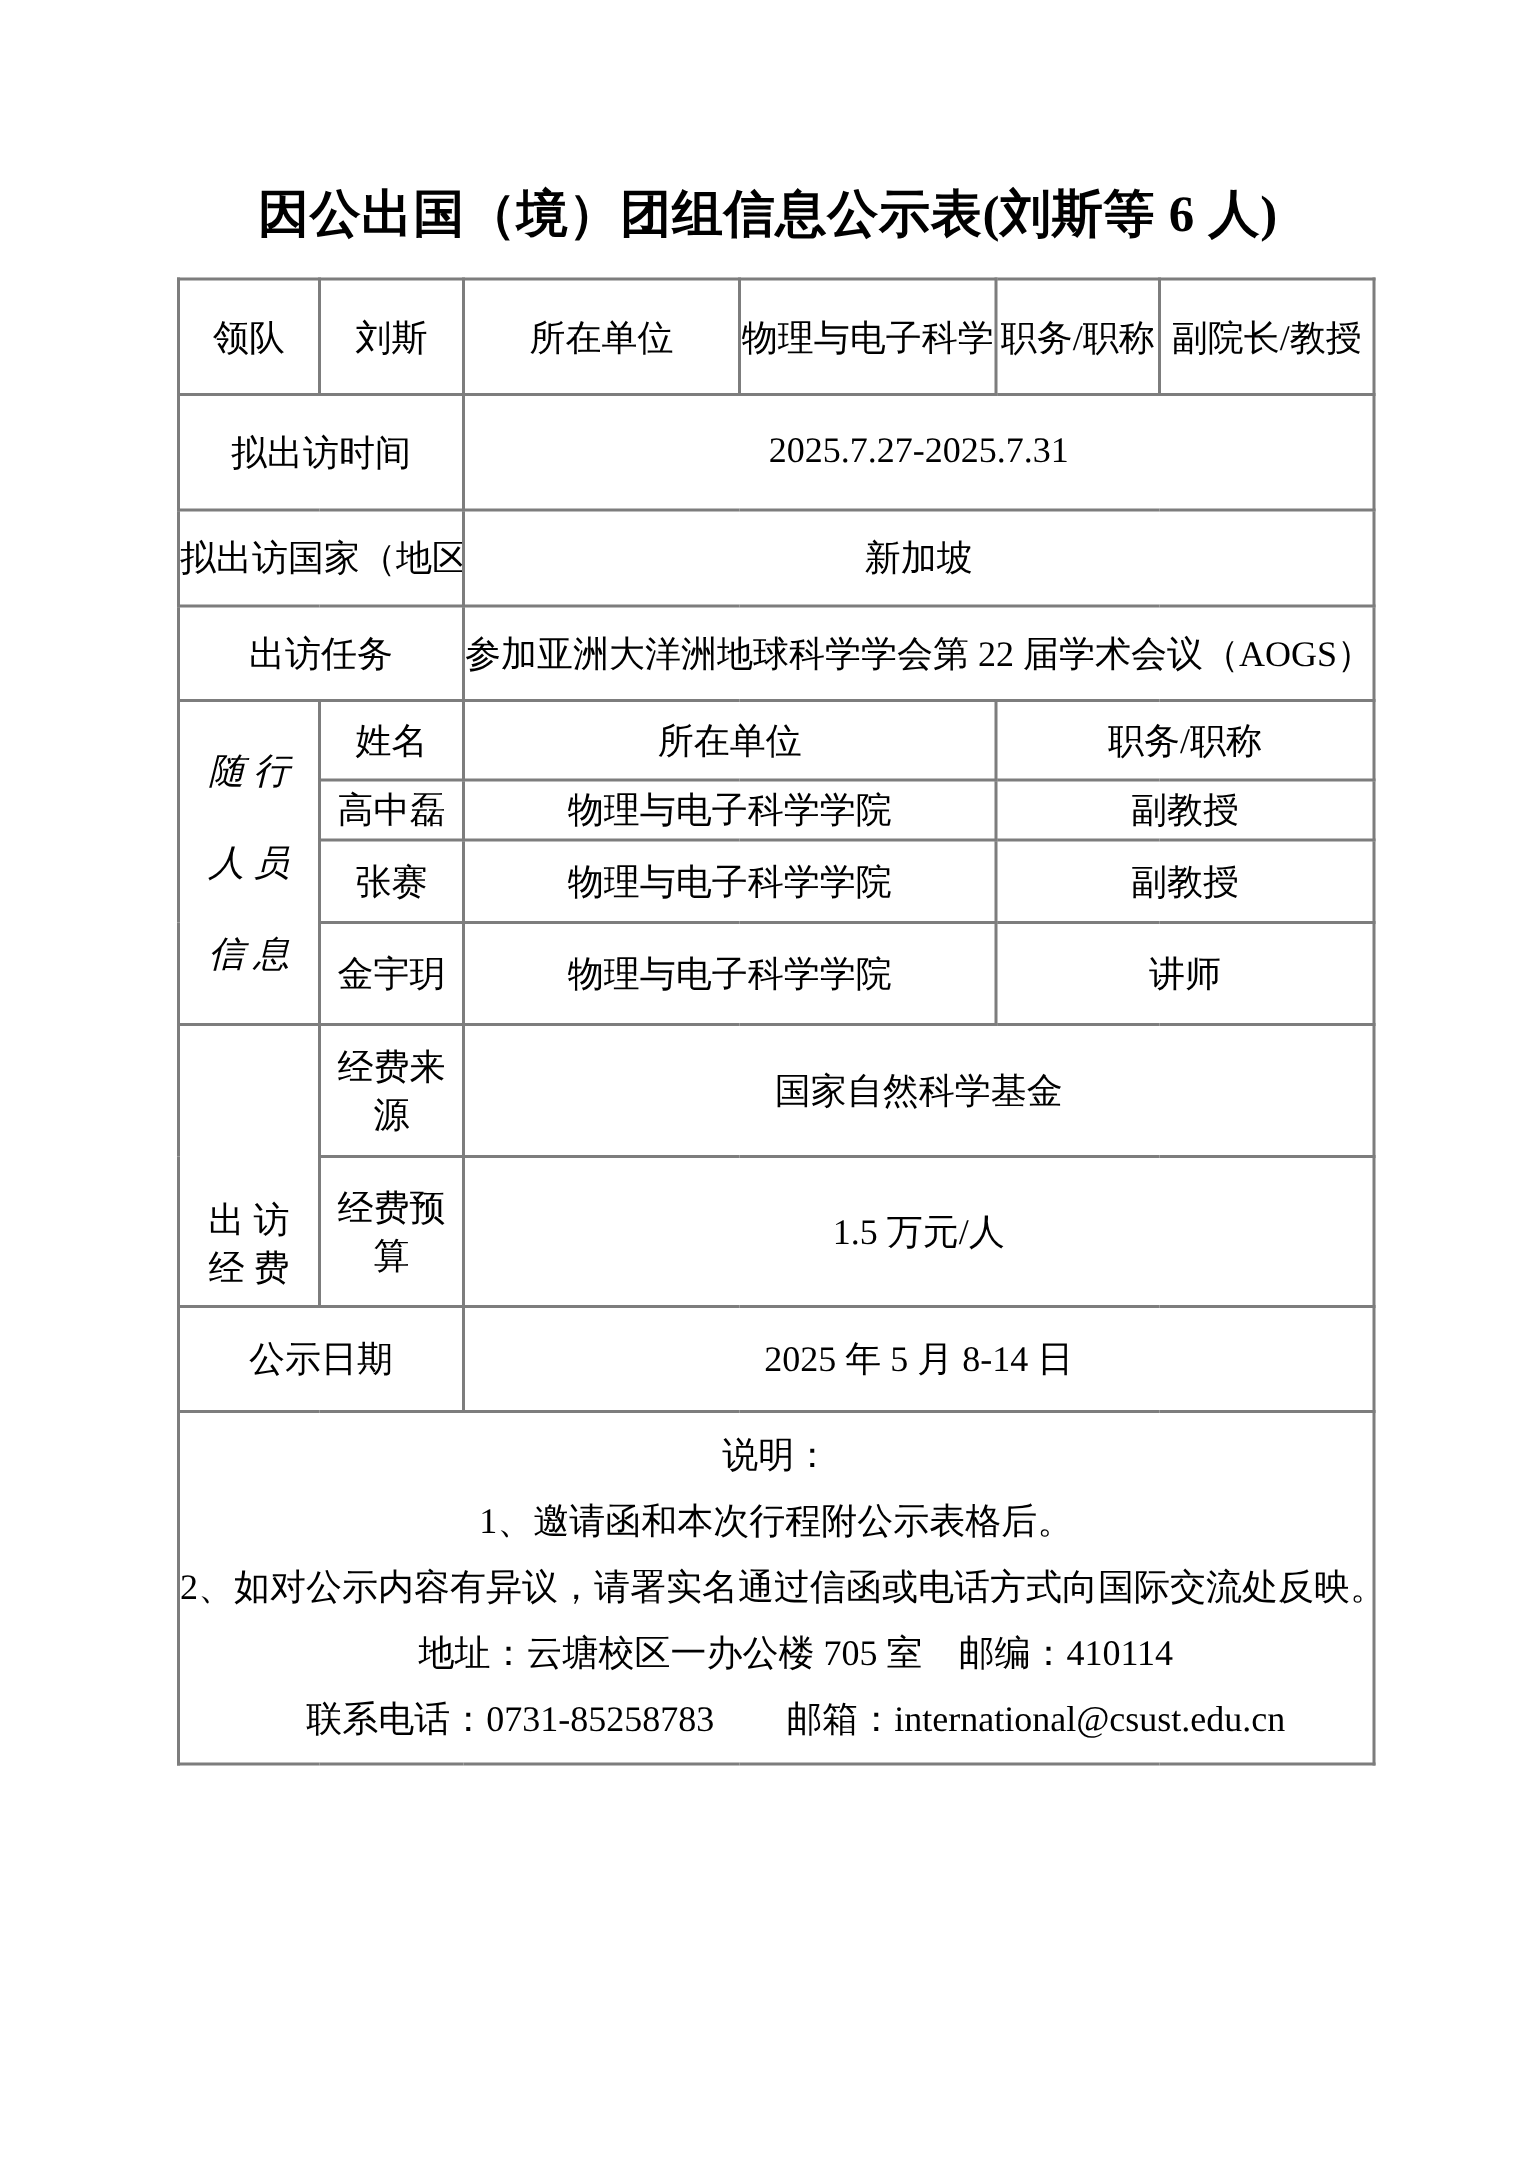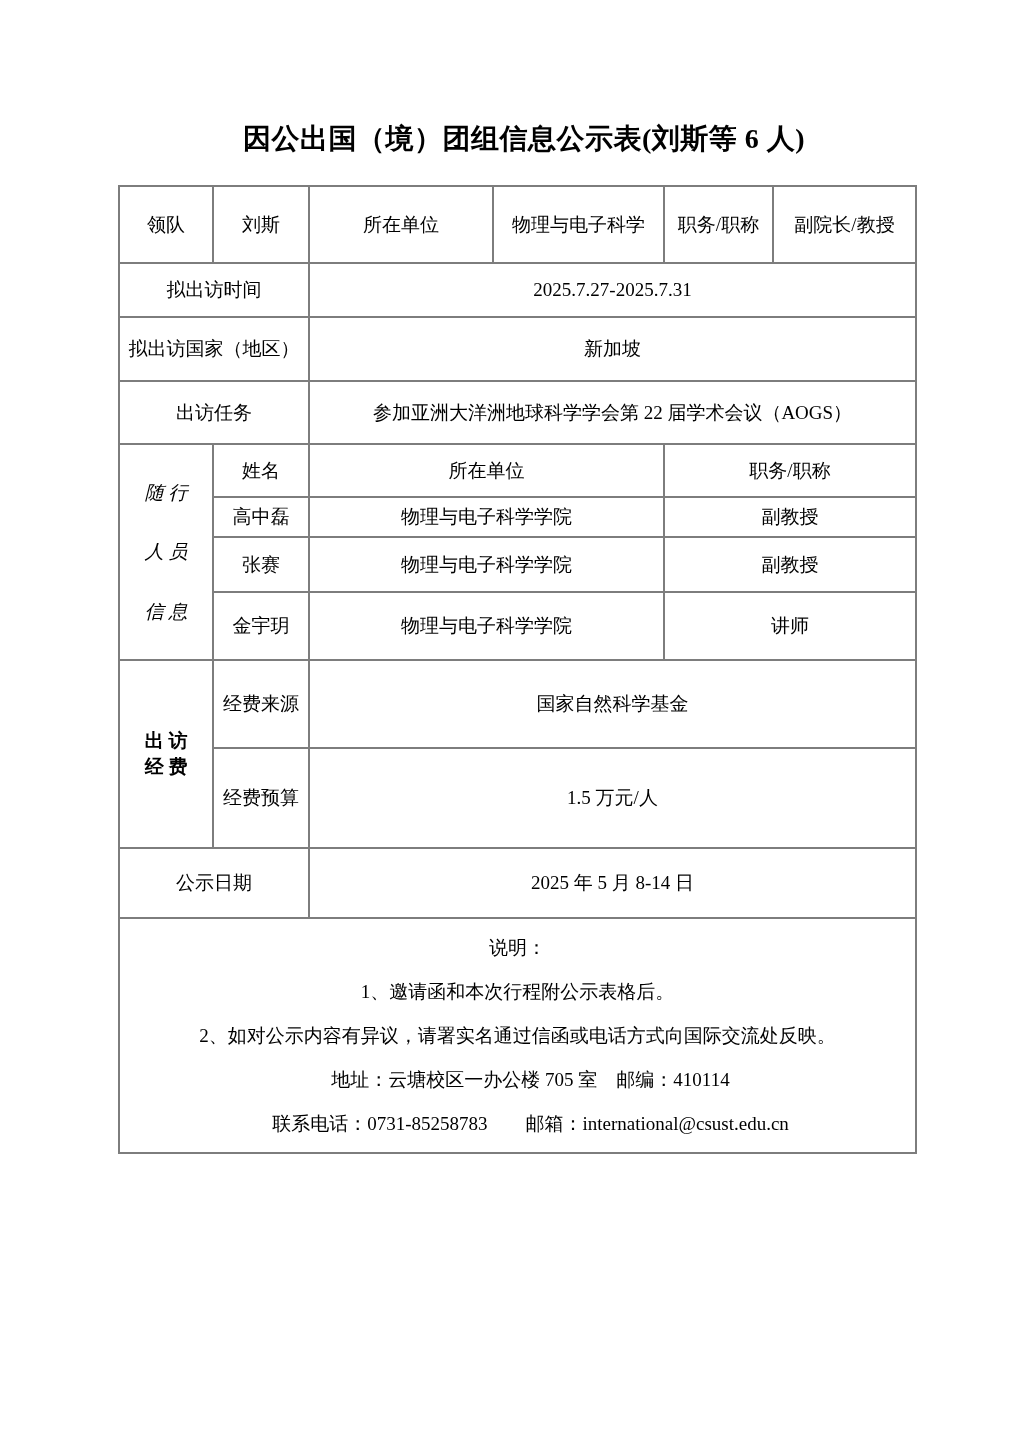--- a/index.html
+++ b/index.html
@@ -7,39 +7,39 @@
   body {
     width: 1024px;
     height: 1448px;
     position: relative;
     font-family: "Liberation Serif", "DejaVu Serif", serif;
     color: #000000;
   }
   .page-title {
     position: absolute;
     top: 120px;
-    left: 124px;
+    left: 112px;
     width: 800px;
     text-align: center;
-    font-size: 28px;
+    font-size: 34px;
     font-weight: 700;
     letter-spacing: 0.5px;
     white-space: nowrap;
   }
   table.form {
     position: absolute;
     top: 185px;
     left: 118px;
     width: 797px;
     border-collapse: collapse;
     table-layout: fixed;
   }
   table.form td {
     border: 2px solid #7d7d7d;
-    font-size: 19px;
+    font-size: 24px;
     text-align: center;
     vertical-align: middle;
     overflow: hidden;
     padding: 0;
   }
   td.left { text-align: left; padding-left: 3px; }
   td.notes-cell {
     text-align: left;
     vertical-align: top;
     padding: 14px 6px 0 5px;
@@ -47,21 +47,21 @@
   }
   .notes-line { line-height: 44px; white-space: nowrap; }
   .notes-indent { padding-left: 26px; }
   .vstack {
     display: flex;
     flex-direction: column;
     align-items: center;
     width: 100%;
   }
   .vstack.companions { height: 212px; justify-content: space-evenly; font-style: italic; }
-  .vstack.funding { height: 168px; justify-content: center; font-weight: bold; }
+  .vstack.funding { height: 168px; justify-content: flex-end; }
   .nowrap { white-space: nowrap; }
 </style>
 </head>
 <body>
 
 <div class="page-title">因公出国（境）团组信息公示表(刘斯等 6 人)</div>
 
 <table class="form">
   <colgroup>
     <col style="width:94px">
@@ -75,21 +75,21 @@
   <tbody>
       <tr style="height:77px">
     <td>领队</td>
     <td>刘斯</td>
     <td>所在单位</td>
     <td class="nowrap">物理与电子科学</td>
     <td class="nowrap">职务/职称</td>
     <td class="nowrap">副院长/教授</td>
   </tr>
 
-  <tr style="height:54px">
+  <tr style="height:77px">
     <td colspan="2">拟出访时间</td>
     <td colspan="4">2025.7.27-2025.7.31</td>
   </tr>
 
   <tr style="height:64px">
     <td colspan="2" class="nowrap">拟出访国家（地区）</td>
     <td colspan="4">新加坡</td>
   </tr>
 
   <tr style="height:63px">

